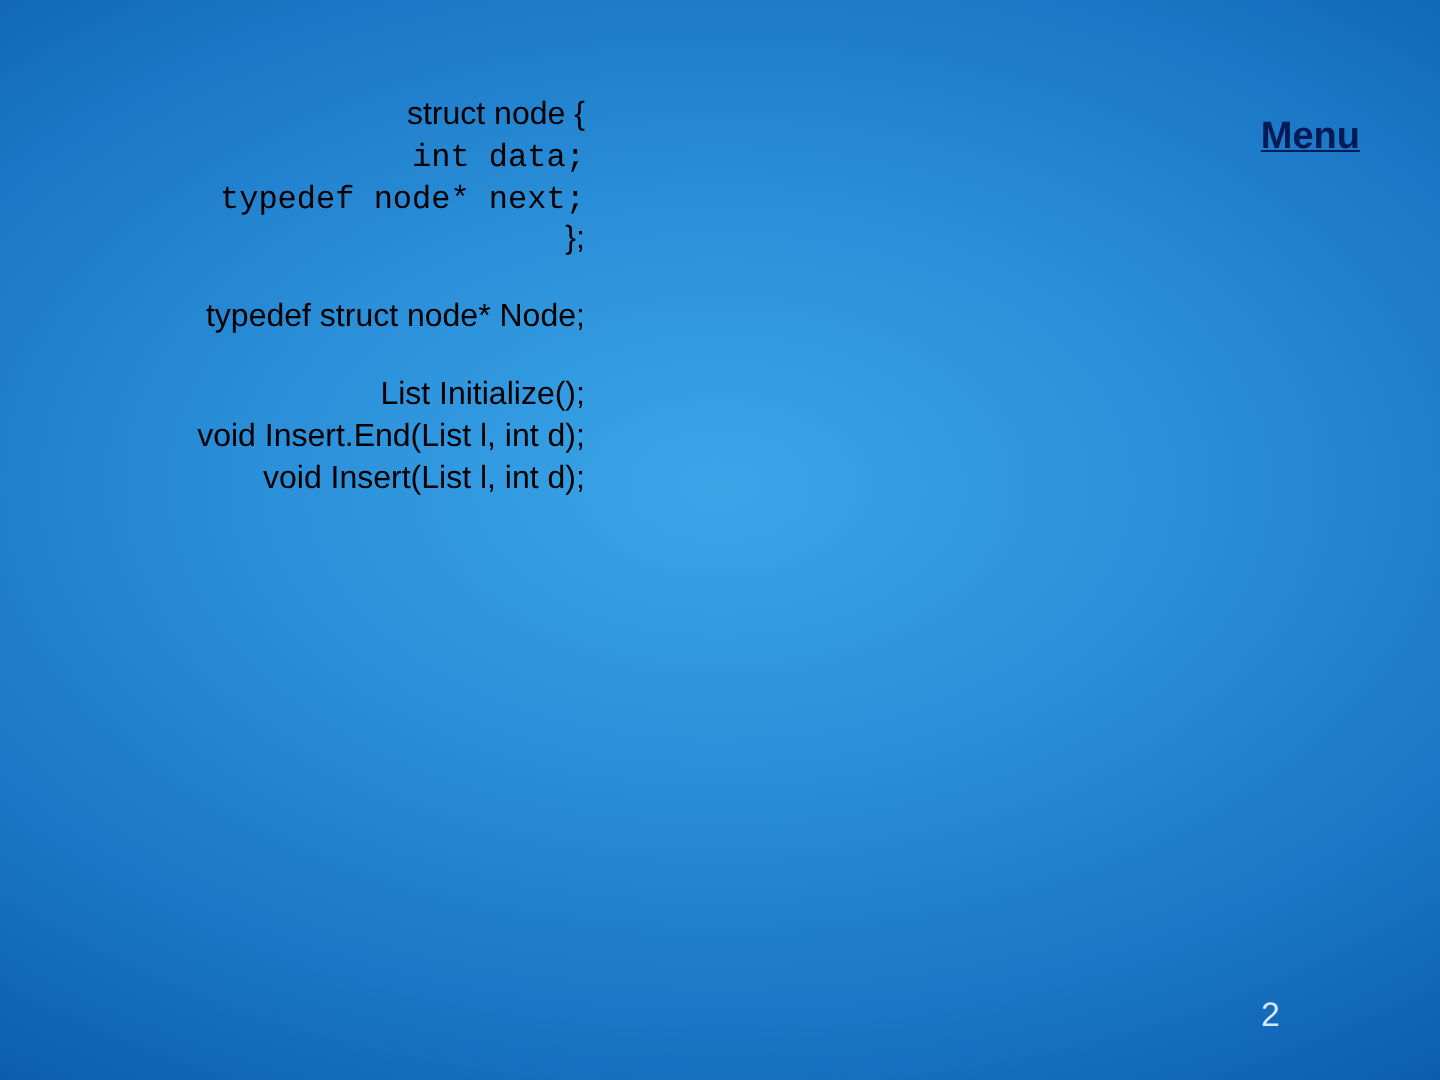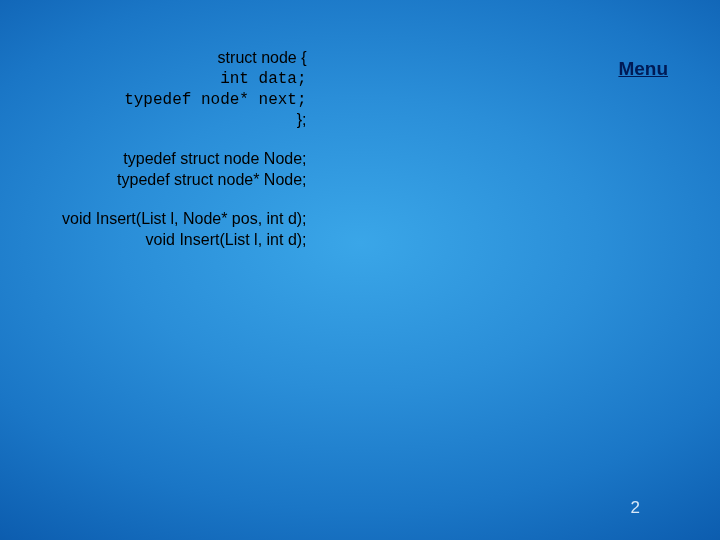--- a/index.html
+++ b/index.html
@@ -33,21 +33,21 @@
   .block {
     margin-bottom: 18px;
   }
   .indent1 {
     padding-left: 48px;
     font-family: Liberation Mono, monospace;
   }
   .menu {
     position: absolute;
     top: 58px;
-    right: 52px;
+    right: 40px;
     font-family: Arial, sans-serif;
     font-size: 19px;
     font-weight: bold;
     color: #001a55;
     text-decoration: underline;
     cursor: pointer;
   }
   .page-num {
     position: absolute;
     bottom: 22px;
@@ -63,22 +63,22 @@
 <div class="menu">Menu</div>
 
 <div class="content">
   <div class="block">
     <div>struct node {</div>
     <div class="indent1">int data;</div>
     <div class="indent1">typedef node* next;</div>
     <div>};</div>
   </div>
   <div class="block">
-    <div>typedef struct node Node;</div>
     <div>typedef struct node* Node;</div>
   </div>
   <div class="block">
-    <div>void Insert(List l, Node* pos, int d);</div>
+    <div>List  Initialize();</div>
+    <div>void Insert.End(List l, int d);</div>
     <div>void Insert(List l, int d);</div>
   </div>
 </div>
 
 <div class="page-num">2</div>
 
 </body></html>

